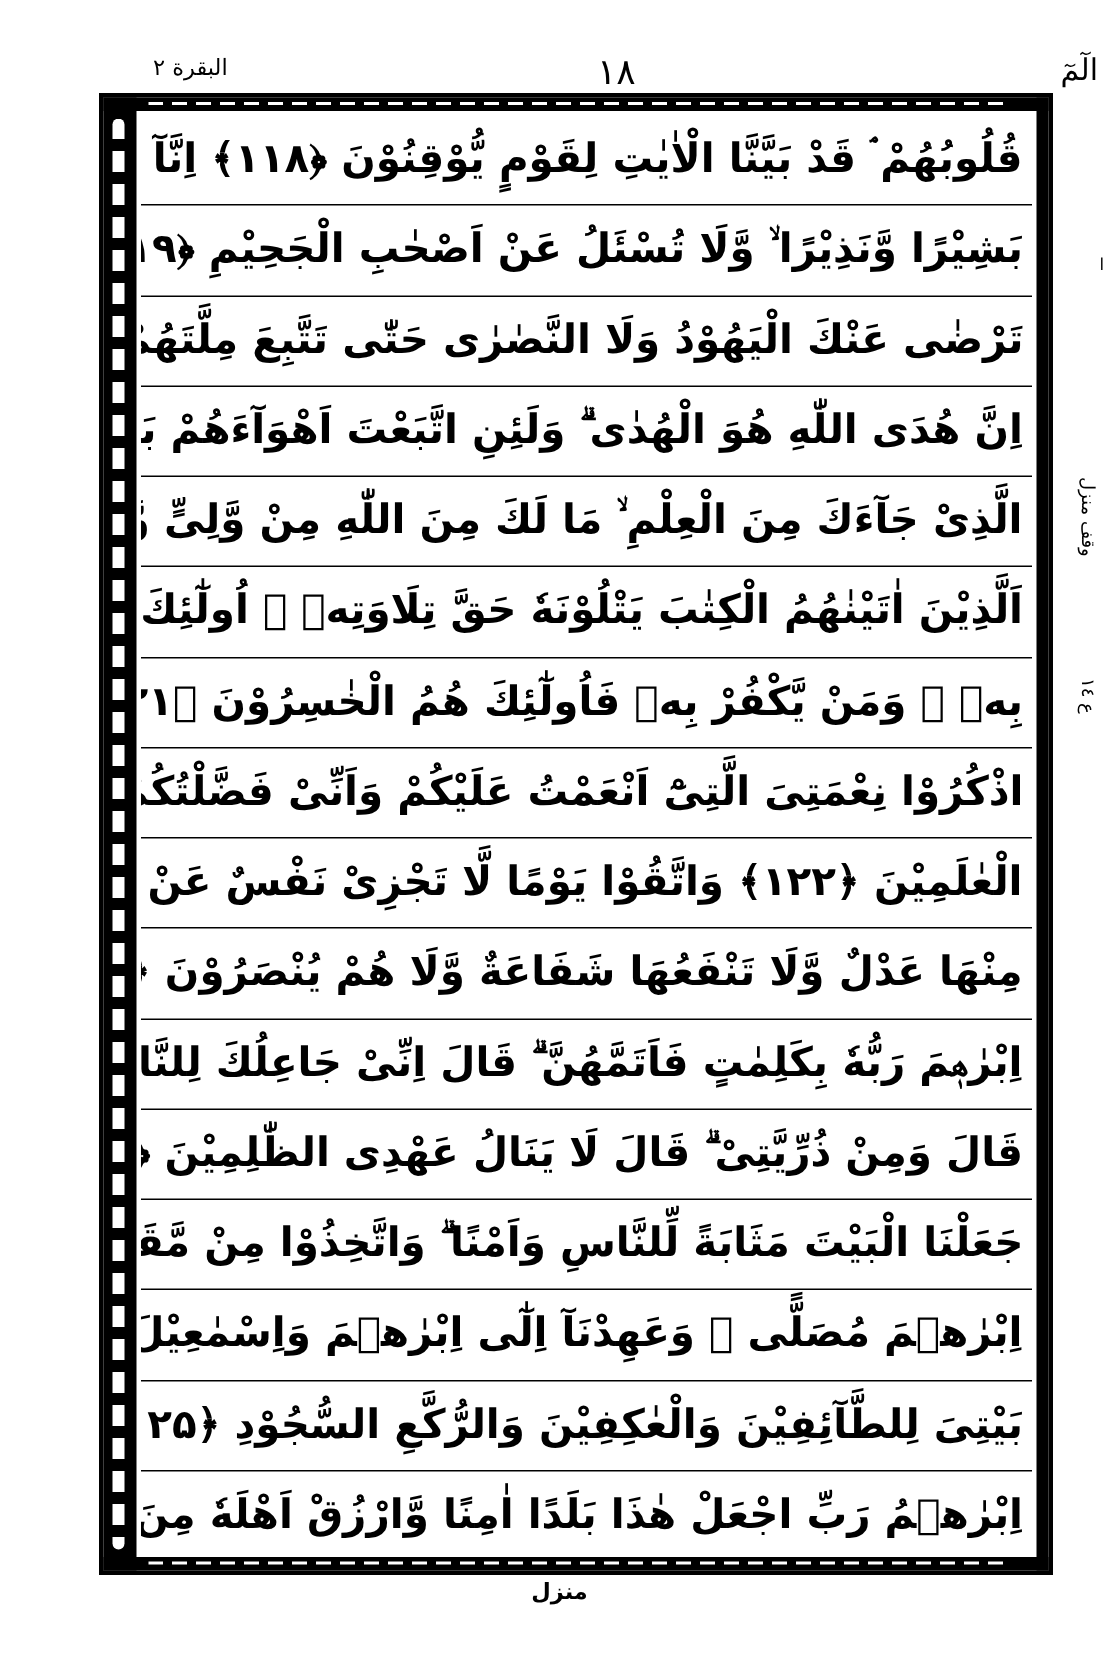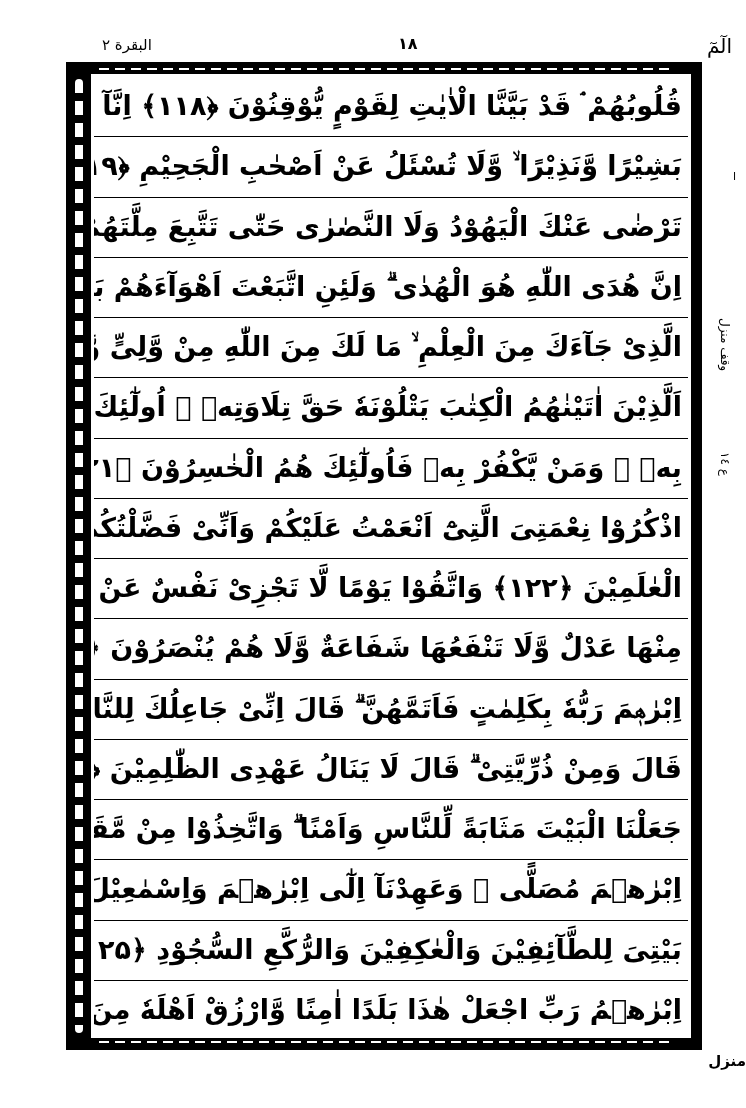--- a/index.html
+++ b/index.html
@@ -2,21 +2,21 @@
 <html><head>
   <meta charset="utf-8">
   <style>
     html, body { margin: 0; padding: 0; }
     body {
       width: 746px; height: 1108px; background: #ffffff; position: relative;
       overflow: hidden; font-family: "DejaVu Sans", sans-serif; color: #000;
     }
     .header { position: absolute; top: 34px; left: 66px; width: 636px; height: 26px; margin-left: 32px; }
     .header .surah { position: absolute; left: 4px; top: 2px; font-size: 15px; direction: rtl; }
-    .header .page-no { position: absolute; left: 300px; top: 0px; font-size: 16px; font-weight: bold; }
+    .header .page-no { position: absolute; left: 300px; top: 0px; font-size: 24px; font-weight: normal; }
     .header .juz { position: absolute; right: 2px; top: 0px; font-size: 20px; direction: rtl; }
     .frame {
       position: absolute; left: 66px; top: 62px; width: 636px; height: 988px;
       box-sizing: border-box; border: 3px solid #000;
     }
     .frame .band-top, .frame .band-bottom {
       position: absolute; left: 0; right: 0; height: 9px; background: #000;
     }
     .frame .band-top { top: 0; }
     .frame .band-bottom { bottom: 0; }
@@ -45,21 +45,21 @@
     }
     .line:last-child { border-bottom: none; }
     .margin-note {
       position: absolute; right: 14px; writing-mode: vertical-rl; font-size: 12px;
       direction: rtl;
     }
     .margin-note.n1 { top: 318px; }
     .margin-note.n2 { top: 452px; }
     .margin-mark { position: absolute; right: 10px; top: 170px; font-size: 11px; }
     .footer {
-      position: absolute; top: 1052px; left: 0; width: 746px; text-align: right;
+      position: absolute; top: 1052px; left: 0; width: 746px; text-align: center;
       font-size: 15px; font-weight: bold; direction: rtl;
     }
   </style>
 </head>
 <body>
 
 <div class="header">
   <span class="surah">البقرة ٢</span>
   <span class="page-no">١٨</span>
   <span class="juz">الٓمٓ</span>

